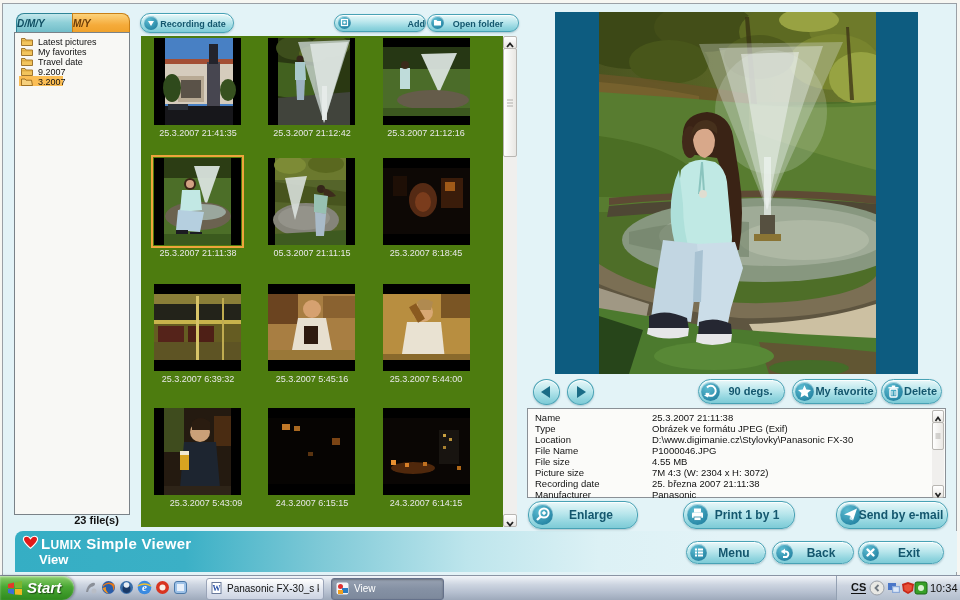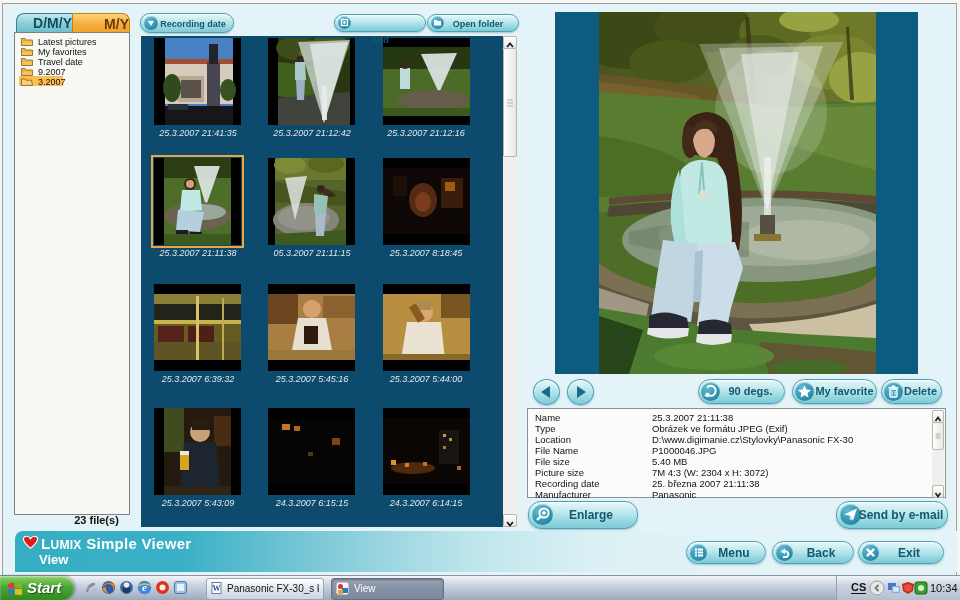--- a/index.html
+++ b/index.html
@@ -4,32 +4,32 @@
 <style>
 html,body{margin:0;padding:0;}
 body{width:960px;height:600px;overflow:hidden;font-family:"Liberation Sans",sans-serif;background:#e3f3f7;}
 .abs{position:absolute;}
 #app{position:relative;width:960px;height:600px;background:#e3f3f7;}
 
 #topedge{left:0;top:0;width:960px;height:3px;background:#f6f6f2;border-bottom:1px solid #9aa0a6;}
 #leftedge{left:0;top:3px;width:2px;height:572px;background:#f6f6f2;border-right:1px solid #9aa0a6;}
 #rightedge{right:0;top:3px;width:3px;height:572px;background:#f6f6f2;border-left:1px solid #9aa0a6;}
 
-.tab{font-weight:bold;font-size:14px;text-align:right;}
+.tab{font-weight:bold;font-size:10px;text-align:left;font-style:italic;}
 #tab1{left:16px;top:13px;width:55px;height:19px;line-height:19px;background:linear-gradient(#c5e8ec,#8fd0d8 45%,#6fbcc8);border:1px solid #2e8496;border-bottom:none;border-radius:8px 0 0 0;color:#0f4e62;}
 #tab2{left:72px;top:13px;width:56px;height:20px;line-height:20px;background:linear-gradient(#fcd27b,#f5ab3a 55%,#efa028);border:1px solid #c87f16;border-bottom:none;border-radius:0 8px 0 0;color:#6b3c08;}
 
 #sidebar{left:14px;top:32px;width:114px;height:481px;background:#f8f8f5;border:1px solid #7a8288;}
 .frow{position:absolute;left:1px;height:10px;font-size:9px;color:#111;line-height:10px;}
 .frow .ftxt{position:absolute;left:22px;top:0;white-space:nowrap;}
 .ficon{position:absolute;left:5px;top:0px;width:12px;height:9px;}
 #fsel{position:absolute;left:4px;top:43px;width:44px;height:10px;background:#fbbe55;}
 #filecount{left:60px;top:514px;width:73px;font-size:11px;font-weight:bold;color:#111;text-align:center;}
 
-#grid{left:141px;top:36px;width:362px;height:491px;background:#0c4a6e;font-style:italic;}
+#grid{left:141px;top:36px;width:362px;height:491px;background:#4d7c0f;}
 .cell{position:absolute;width:87px;height:87px;background:#000;}
 #selcell{outline:2px solid #efa43c;outline-offset:1px;}
 .cap{position:absolute;width:114px;font-size:9px;color:#e8e8e8;text-align:center;}
 
 .sb{background:#f0efed;}
 .sbtn{position:absolute;background:linear-gradient(#ffffff,#e8e6e2);border:1px solid #b8b6b2;border-radius:2px;color:#222;text-align:center;}
 .sthumb{position:absolute;background:linear-gradient(90deg,#ffffff,#e9e7e3);border:1px solid #b8b6b2;border-radius:2px;}
 
 .pill{position:absolute;border-radius:13px;background:linear-gradient(#e8f8f9,#b8e6ec 45%,#8fd4de 80%,#7ecbd6);border:1px solid #48a2b5;box-shadow:inset 0 1px 1px rgba(255,255,255,.9),0 1px 2px rgba(30,90,110,.3);color:#14576e;font-weight:bold;z-index:6;}
 .pill .lbl{position:absolute;width:100%;text-align:center;}
@@ -247,21 +247,21 @@
         <rect x="10" y="0" width="20" height="44" fill="#3f4c1e"></rect>
         <rect x="60" y="8" width="17" height="30" fill="#4a2c12"></rect>
         <circle cx="46" cy="24" r="10" fill="#caa078"></circle>
         <path d="M38 14 Q46 6 56 14 L56 22 L38 22 Z" fill="#2a1c10"></path>
         <path d="M30 34 L62 34 L66 80 L26 80 Z" fill="#1d2530"></path>
         <rect x="26" y="46" width="9" height="16" fill="#d8a420"></rect>
         <rect x="26" y="43" width="9" height="4" fill="#f0e8d0"></rect>
         <rect x="10" y="78" width="67" height="9" fill="#2e2418"></rect>
       </svg>
     </div>
-    <div class="cap" style="left:0px;top:462px;">25.3.2007 5:43:09</div>
+    <div class="cap" style="left:8px;top:462px;">25.3.2007 5:43:09</div>
 
     <div class="cell" style="left:127px;top:372px;">
       <svg width="87" height="87">
         <rect x="0" y="10" width="87" height="66" fill="#060402"></rect>
         <rect x="14" y="16" width="8" height="6" fill="#c07828"></rect>
         <rect x="26" y="18" width="6" height="5" fill="#a86820"></rect>
         <rect x="64" y="30" width="8" height="7" fill="#7a4414"></rect>
         <rect x="40" y="44" width="5" height="4" fill="#5a3410"></rect>
       </svg>
     </div>
@@ -314,21 +314,21 @@
       </div>
     <div class="lbl" style="top:5px;left:6px;">Recording date</div>
   </div>
   <div class="pill" style="left:334px;top:14px;width:90px;height:16px;font-size:9px;">
     <div class="pic" style="left:3px;top:1px;width:13px;height:13px;">
         <svg width="13" height="13">
           <rect x="3.5" y="3.5" width="6" height="6" fill="none" stroke="#fff" stroke-width="1.2"></rect>
           <circle cx="6.5" cy="6.5" r="1.3" fill="#fff"></circle>
         </svg>
       </div>
-    <div class="lbl" style="top:20px;">Add</div>
+    <div class="lbl" style="top:4px;text-align:right;">Add</div>
   </div>
   <div class="pill" style="left:427px;top:14px;width:90px;height:16px;font-size:9px;">
     <div class="pic" style="left:3px;top:1px;width:13px;height:13px;">
         <svg width="13" height="13">
           <path d="M3 4 L5.5 4 L6.3 5 L10 5 L10 9.5 L3 9.5 Z" fill="#fff"></path>
         </svg>
       </div>
     <div class="lbl" style="top:4px;left:5px;">Open folder</div>
   </div>
 
@@ -447,21 +447,21 @@
         </svg>
       </div>
     <div class="lbl" style="top:5px;left:9px;">Delete</div>
   </div>
 
   <div class="abs" id="info">
     <div class="irow" style="top:3px;">Name<span class="ival">25.3.2007 21:11:38</span></div>
     <div class="irow" style="top:14px;">Type<span class="ival">Obrázek ve formátu JPEG (Exif)</span></div>
     <div class="irow" style="top:25px;">Location<span class="ival">D:\www.digimanie.cz\Stylovky\Panasonic FX-30</span></div>
     <div class="irow" style="top:36px;">File Name<span class="ival">P1000046.JPG</span></div>
-    <div class="irow" style="top:47px;">File size<span class="ival">5.40 MB</span></div>
+    <div class="irow" style="top:47px;">File size<span class="ival">4.55 MB</span></div>
     <div class="irow" style="top:58px;">Picture size<span class="ival">7M 4:3 (W: 2304 x H: 3072)</span></div>
     <div class="irow" style="top:69px;">Recording date<span class="ival">25. března 2007 21:11:38</span></div>
     <div class="irow" style="top:80px;">Manufacturer<span class="ival">Panasonic</span></div>
     <div class="abs sb" style="left:404px;top:1px;width:12px;height:86px;">
       <div class="sbtn" style="left:0;top:0;width:10px;height:11px;"><svg width="10" height="11">
             <polyline points="2.5,7 5,3.5 7.5,7" fill="none" stroke="#222" stroke-width="1.6"></polyline>
           </svg></div>
       <div class="sthumb" style="left:0;top:12px;width:10px;height:26px;"><svg width="10" height="26">
             <g stroke="#b0aeaa" stroke-width="1">
               <line x1="2.5" y1="11" x2="7.5" y2="11"></line>
@@ -478,20 +478,30 @@
   <div class="pill" style="left:528px;top:501px;width:108px;height:26px;font-size:12px;">
     <div class="pic" style="left:3px;top:2px;width:21px;height:21px;">
         <svg width="21" height="21">
           <circle cx="12" cy="9" r="4.6" fill="none" stroke="#fff" stroke-width="2"></circle>
           <line x1="8.6" y1="12.6" x2="5" y2="16" stroke="#fff" stroke-width="2.4"></line>
           <rect x="10.4" y="7.4" width="3.2" height="3.2" fill="#fff" transform="rotate(45 12 9)"></rect>
         </svg>
       </div>
     <div class="lbl" style="top:6px;left:8px;">Enlarge</div>
   </div>
+  <div class="pill" style="left:683px;top:501px;width:110px;height:26px;font-size:12px;">
+    <div class="pic" style="left:3px;top:2px;width:21px;height:21px;">
+        <svg width="21" height="21">
+          <rect x="7" y="4.5" width="7" height="4" fill="#fff"></rect>
+          <rect x="5" y="8.5" width="11" height="5.5" rx="1" fill="#fff"></rect>
+          <rect x="7" y="13" width="7" height="3.5" fill="#fff" stroke="#2a8aa8" stroke-width="0.8"></rect>
+        </svg>
+      </div>
+    <div class="lbl" style="top:6px;left:8px;">Print 1 by 1</div>
+  </div>
   <div class="pill" style="left:836px;top:501px;width:110px;height:26px;font-size:12px;">
     <div class="pic" style="left:3px;top:2px;width:21px;height:21px;">
         <svg width="21" height="21">
           <polygon points="4,10.5 17,4.5 13,16.5 10,11.8" fill="#fff"></polygon>
           <polygon points="10,11.8 13,16.5 9.5,15.2" fill="#cfe8ee"></polygon>
         </svg>
       </div>
     <div class="lbl" style="top:6px;left:9px;">Send by e-mail</div>
   </div>
   <div class="pill" style="left:686px;top:541px;width:78px;height:21px;font-size:12px;">

